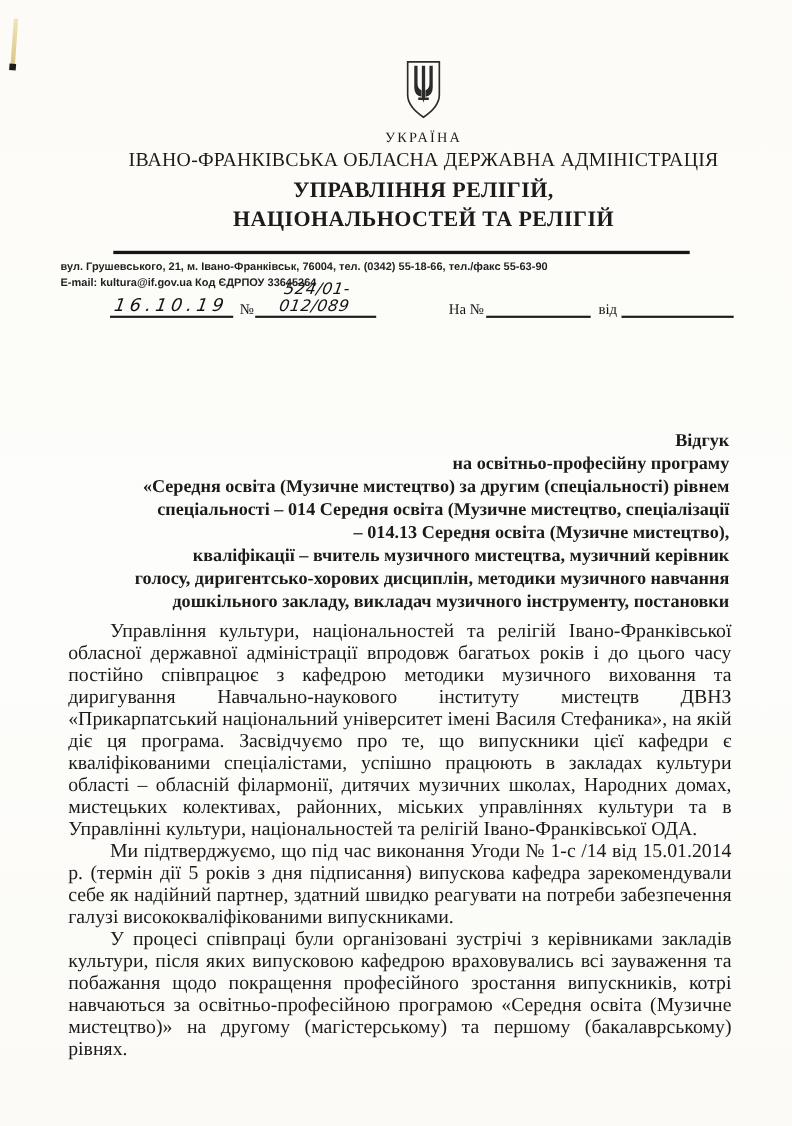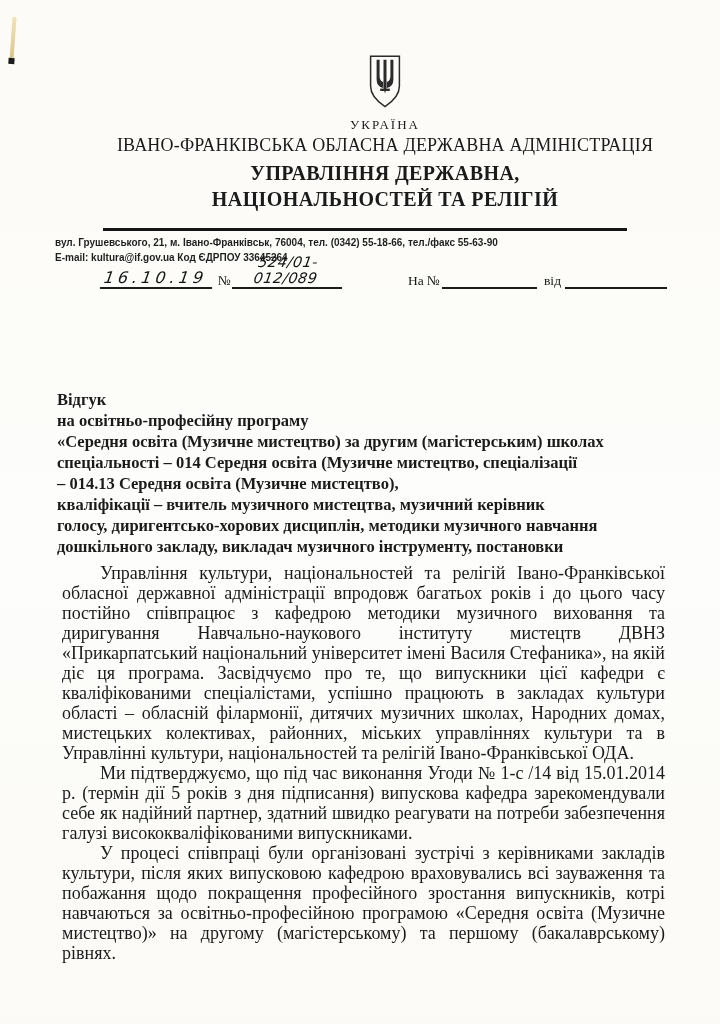--- a/index.html
+++ b/index.html
@@ -40,21 +40,21 @@
   .slot { position: absolute; bottom: 3px; border-bottom: 2px solid #1d1d1d; text-align: center; }
   .hand {
     display: inline-block;
     font-family: "DejaVu Sans", sans-serif; font-style: italic;
     color: #141414; transform: skewX(-9deg);
   }
   .hand-date .hand { font-size: 16px; letter-spacing: 4px; }
   .hand-number .hand { font-size: 14.5px; letter-spacing: 0.5px; }
   .title-block {
     position: absolute; left: 57px; top: 389px; width: 606px;
-    text-align: left; font-weight: bold; font-size: 16.5px; line-height: 21px;
+    text-align: right; font-weight: bold; font-size: 16.5px; line-height: 21px;
   }
   .body-text {
     position: absolute; left: 62px; top: 563px; width: 603px;
     font-size: 18px; line-height: 20px; text-align: justify;
   }
   .body-text p { margin: 0; text-indent: 38px; }
 </style>
 </head>
 <body>
 
@@ -68,21 +68,21 @@
       <g fill="#2b2b2b">
         <path d="M16 8 h5 v27 q0 8 6 10 v10 q-11 -2 -11 -14 z"></path>
         <path d="M44 8 h-5 v27 q0 8 -6 10 v10 q11 -2 11 -14 z"></path>
         <path d="M27.5 8 h5 v47 l-2.5 9 l-2.5 -9 z"></path>
         <path d="M22 56 h16 v4 h-16 z"></path>
       </g>
     </svg>
     <div class="country">УКРАЇНА</div>
     <div class="administration">ІВАНО-ФРАНКІВСЬКА ОБЛАСНА ДЕРЖАВНА АДМІНІСТРАЦІЯ</div>
     <div class="dept-wrap">
-      <div class="dept">УПРАВЛІННЯ ДЕРЖАВНА,</div>
+      <div class="dept">УПРАВЛІННЯ РЕЛІГІЙ,</div>
       <div class="dept">НАЦІОНАЛЬНОСТЕЙ ТА РЕЛІГІЙ</div>
     </div>
   </div>
 
   <div class="header-rule"></div>
 
   <div class="address">
     <div>вул. Грушевського, 21, м. Івано-Франківськ, 76004, тел. (0342) 55-18-66, тел./факс 55-63-90</div>
     <div>E-mail: kultura@if.gov.ua  Код ЄДРПОУ 33645264</div>
   </div>
@@ -97,21 +97,21 @@
     </span>
     <span class="label" style="left:313px;">На №</span>
     <span class="slot" style="left:347px; width:95px;"></span>
     <span class="label" style="left:449px;">від</span>
     <span class="slot" style="left:470px; width:102px;"></span>
   </div>
 
   <div class="title-block">
     <div>Відгук</div>
     <div>на освітньо-професійну програму</div>
-    <div>«Середня освіта (Музичне мистецтво) за другим (магістерським) школах</div>
+    <div>«Середня освіта (Музичне мистецтво) за другим (спеціальності) рівнем</div>
     <div>спеціальності – 014 Середня освіта (Музичне мистецтво, спеціалізації</div>
     <div>– 014.13 Середня освіта (Музичне мистецтво),</div>
     <div>кваліфікації – вчитель музичного мистецтва, музичний керівник</div>
     <div>голосу, диригентсько-хорових дисциплін,  методики музичного навчання</div>
     <div>дошкільного закладу, викладач музичного інструменту, постановки</div>
   </div>
 
   <div class="body-text">
     <p>Управління культури, національностей та релігій Івано-Франківської обласної державної адміністрації впродовж багатьох років і до цього часу постійно співпрацює з кафедрою методики музичного виховання та диригування Навчально-наукового інституту мистецтв ДВНЗ «Прикарпатський національний університет імені Василя Стефаника», на якій діє ця програма. Засвідчуємо про те, що випускники цієї кафедри є кваліфікованими спеціалістами, успішно працюють в закладах культури області – обласній філармонії, дитячих музичних школах, Народних домах, мистецьких колективах, районних, міських управліннях культури та в Управлінні культури, національностей та релігій Івано-Франківської ОДА.</p>
     <p>Ми підтверджуємо, що під час виконання Угоди № 1-с /14 від 15.01.2014 р. (термін дії 5 років з дня підписання) випускова кафедра зарекомендували себе як надійний партнер, здатний швидко реагувати на потреби забезпечення галузі висококваліфікованими випускниками.</p>

